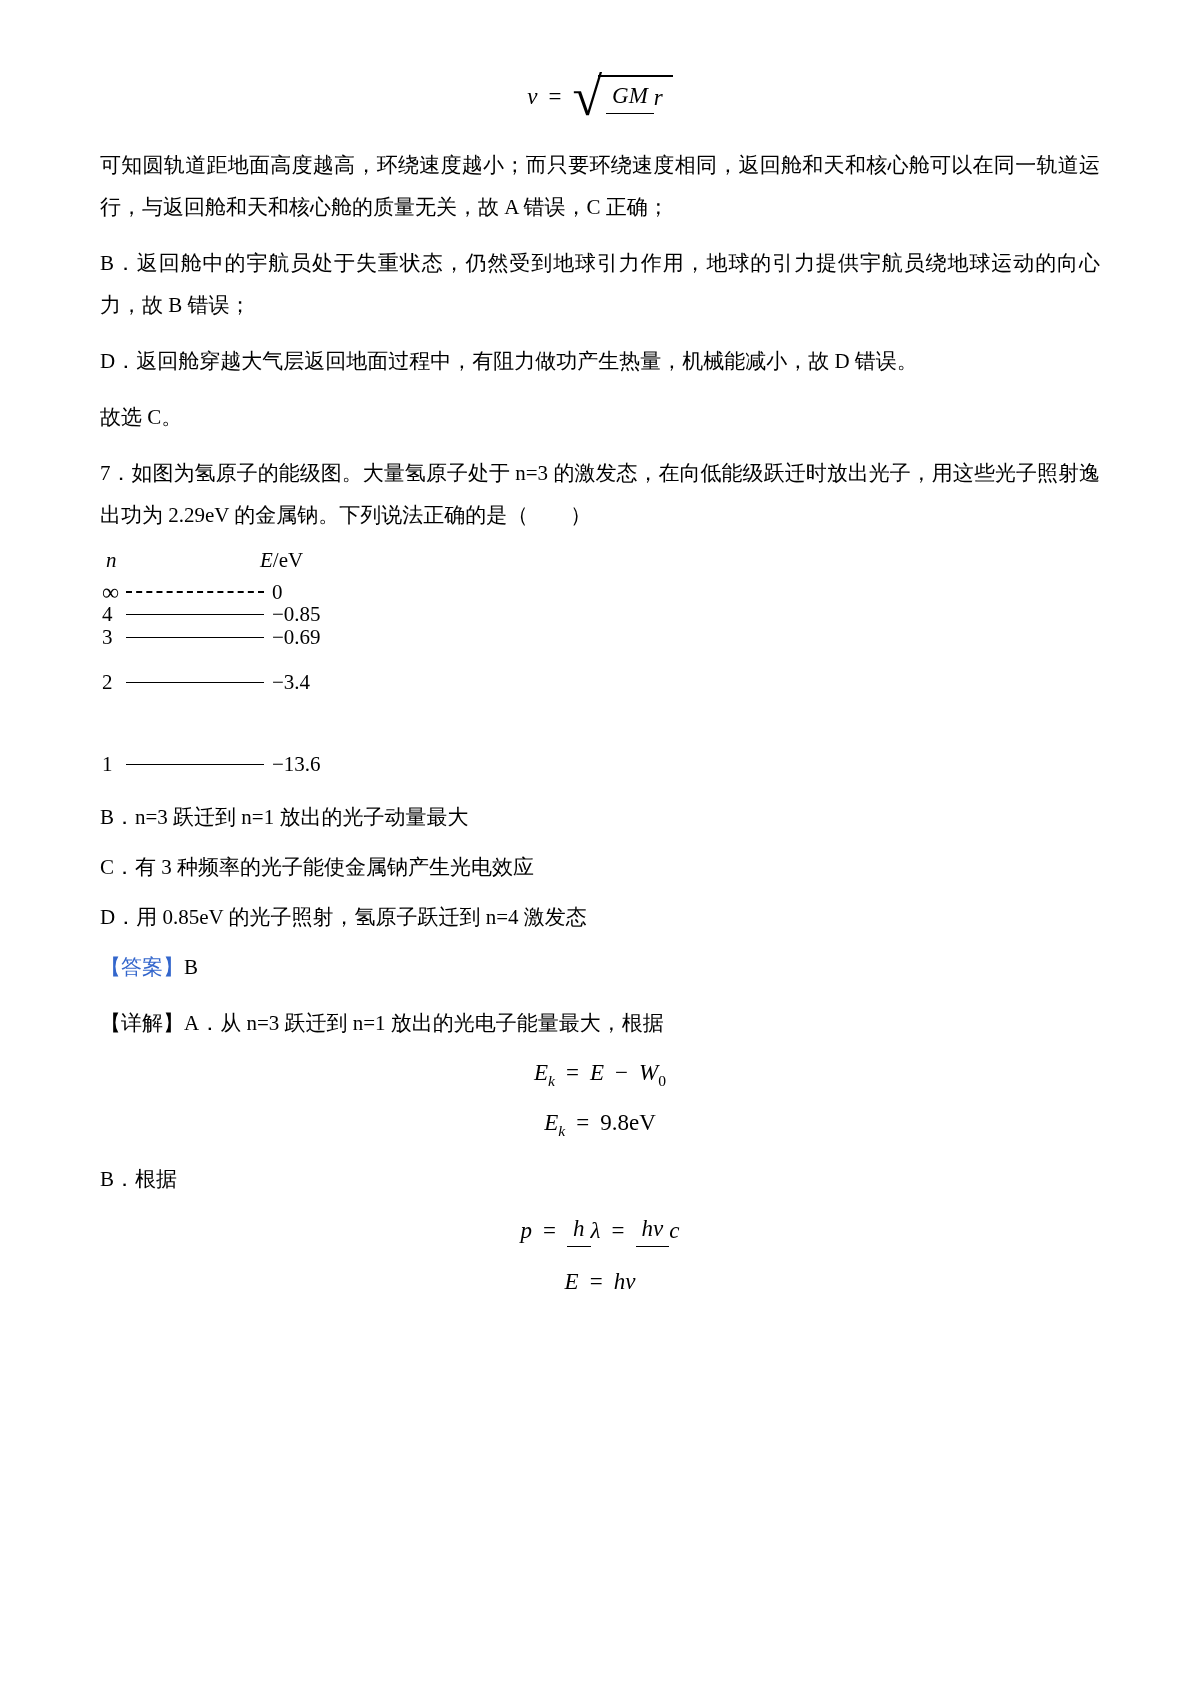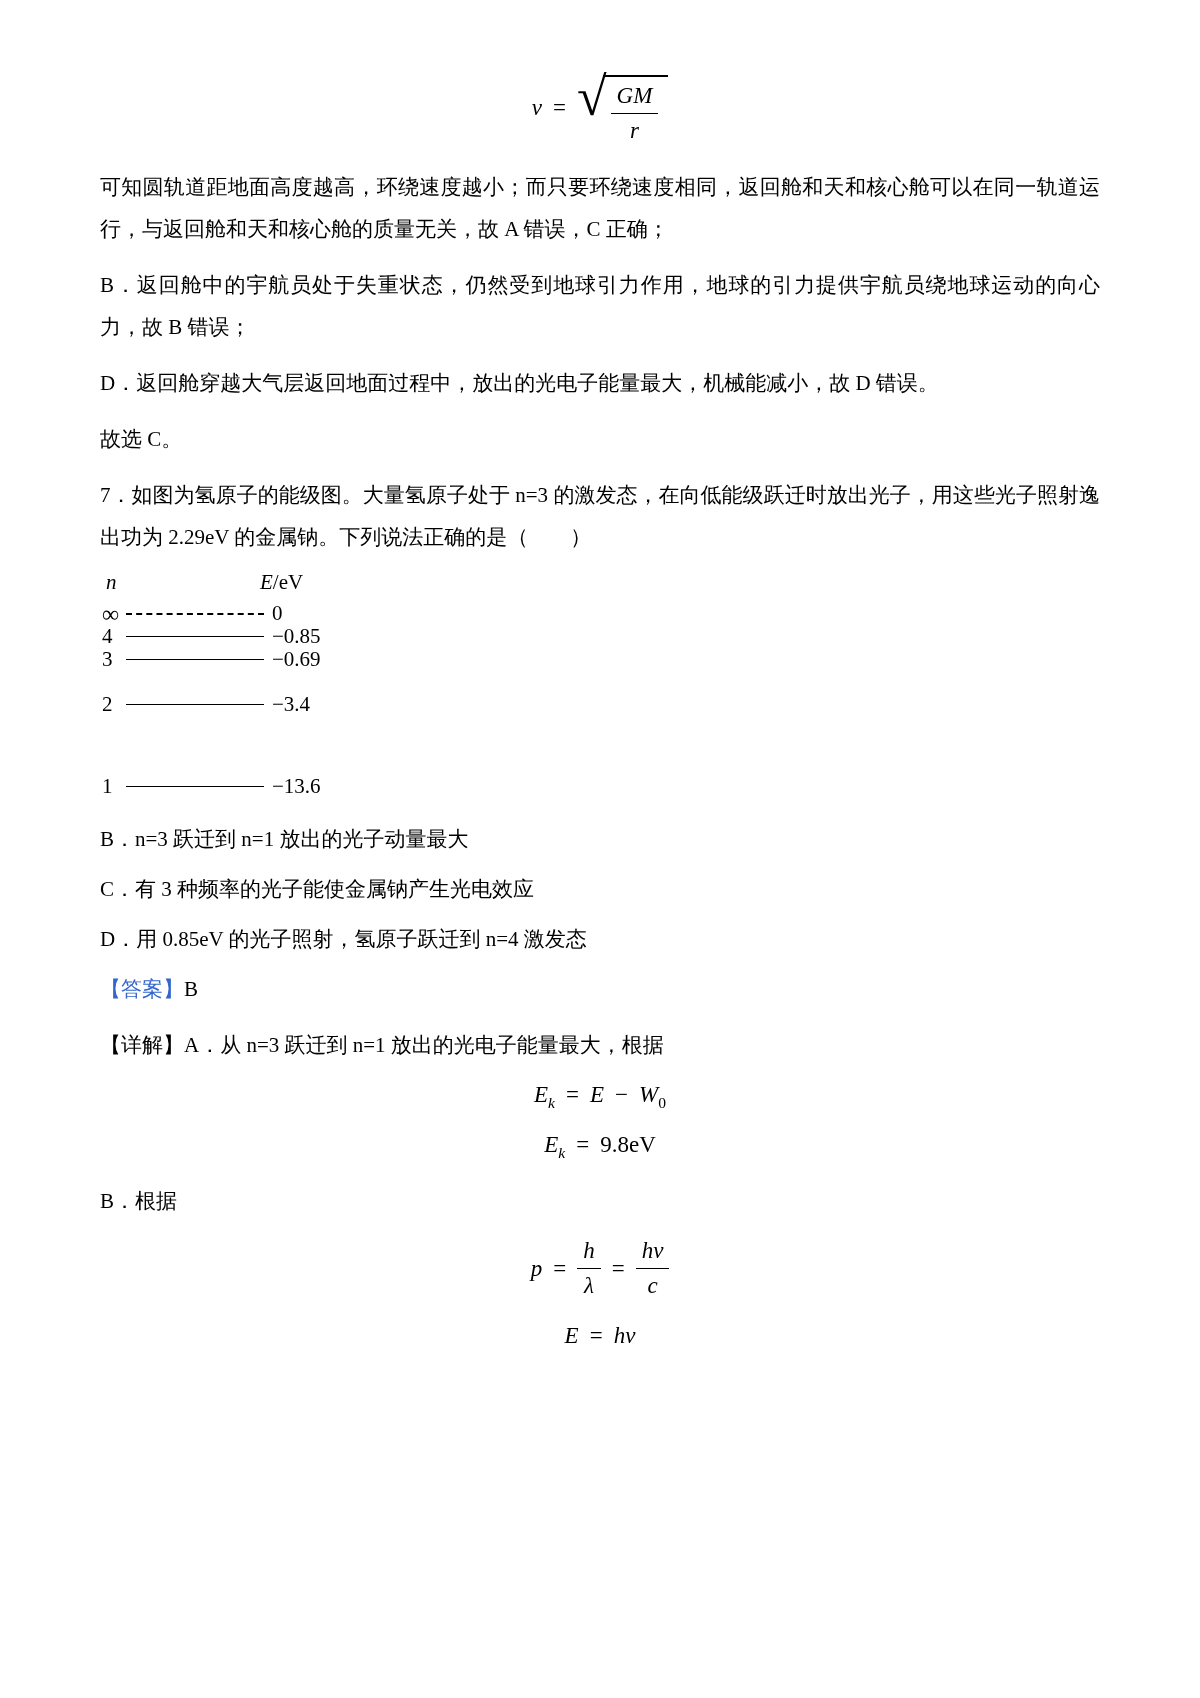--- a/index.html
+++ b/index.html
@@ -34,21 +34,21 @@
   .formula .eq, .formula .op { font-style: normal; margin: 0 5px; }
   .formula .upright { font-style: normal; }
   .formula sub { font-size: 68%; line-height: 1; }
   sub.it { font-style: italic; }
   sub.up { font-style: normal; }
 
   .sqrt { display: inline-flex; align-items: flex-start; }
   .rad-sign { font-size: 54px; font-style: normal; line-height: 1; margin-right: -4px; }
   .radicand { border-top: 2px solid #000; margin-top: 5px; padding: 4px 10px 0 8px; }
 
-  .frac { display: inline-flex; flex-direction: column; text-align: center; vertical-align: middle; }
+  .frac { display: inline-flex; flex-direction: row; text-align: center; vertical-align: middle; }
   .frac .num { border-bottom: 1.7px solid #000; padding: 0 6px 2px 6px; }
   .frac .den { padding-top: 2px; }
 
   
   .diagram {
     position: relative;
     width: 320px;
     height: 228px;
     margin: 6px 0 18px 2px;
     font-size: 21px;
@@ -87,21 +87,21 @@
         <span class="frac">
           <span class="num">GM</span>
           <span class="den">r</span>
         </span>
       </span>
     </span>
   </div>
 
   <p class="just">可知圆轨道距地面高度越高，环绕速度越小；而只要环绕速度相同，返回舱和天和核心舱可以在同一轨道运行，与返回舱和天和核心舱的质量无关，故 A 错误，C 正确；</p>
   <p class="just">B．返回舱中的宇航员处于失重状态，仍然受到地球引力作用，地球的引力提供宇航员绕地球运动的向心力，故 B 错误；</p>
-  <p class="just">D．返回舱穿越大气层返回地面过程中，放出的光电子能量最大，机械能减小，故 D 错误。</p>
+  <p class="just">D．返回舱穿越大气层返回地面过程中，有阻力做功产生热量，机械能减小，故 D 错误。</p>
   <p>故选 C。</p>
 
   <p class="just">7．如图为氢原子的能级图。大量氢原子处于 n=3 的激发态，在向低能级跃迁时放出光子，用这些光子照射逸出功为 2.29eV 的金属钠。下列说法正确的是（　　）</p>
 
   <div class="diagram">
     <div class="d-header">
       <span class="hn">n</span>
       <span class="he"><span class="ev">E</span><span>/eV</span></span>
     </div>
     <div class="level row-0">

